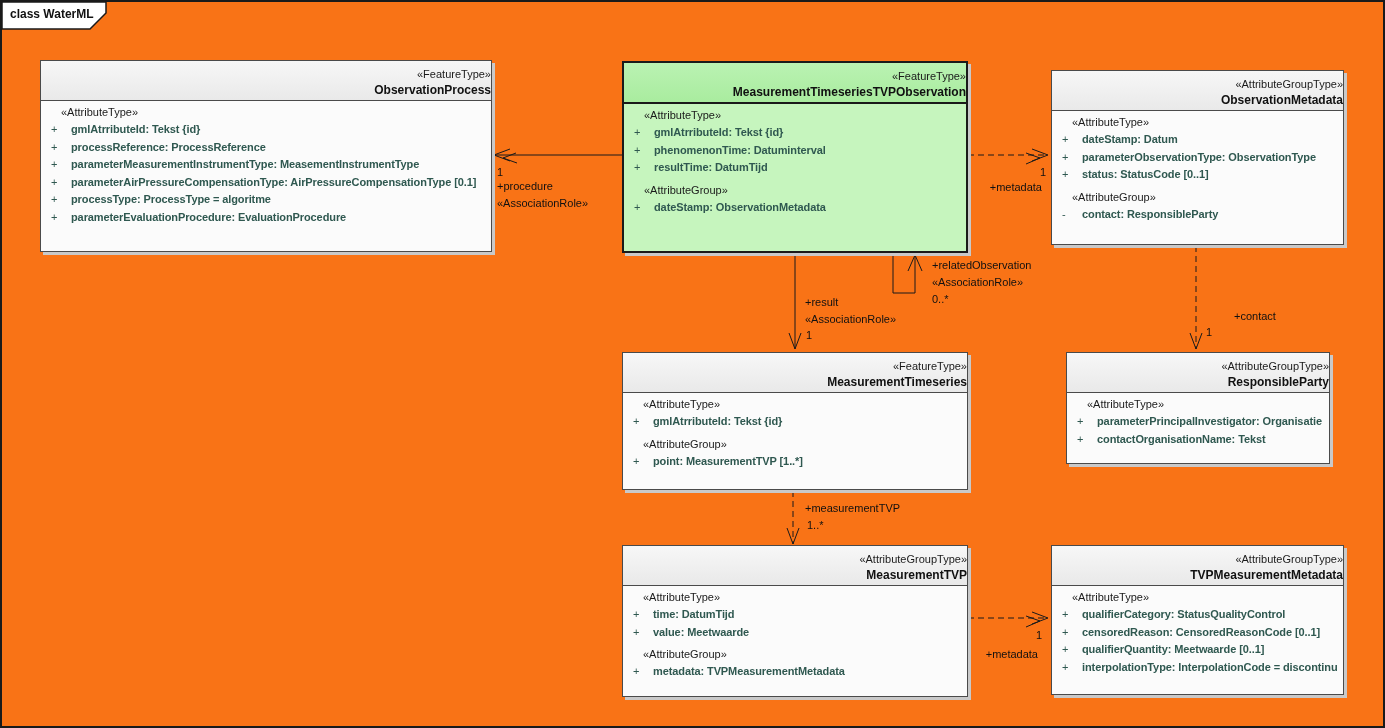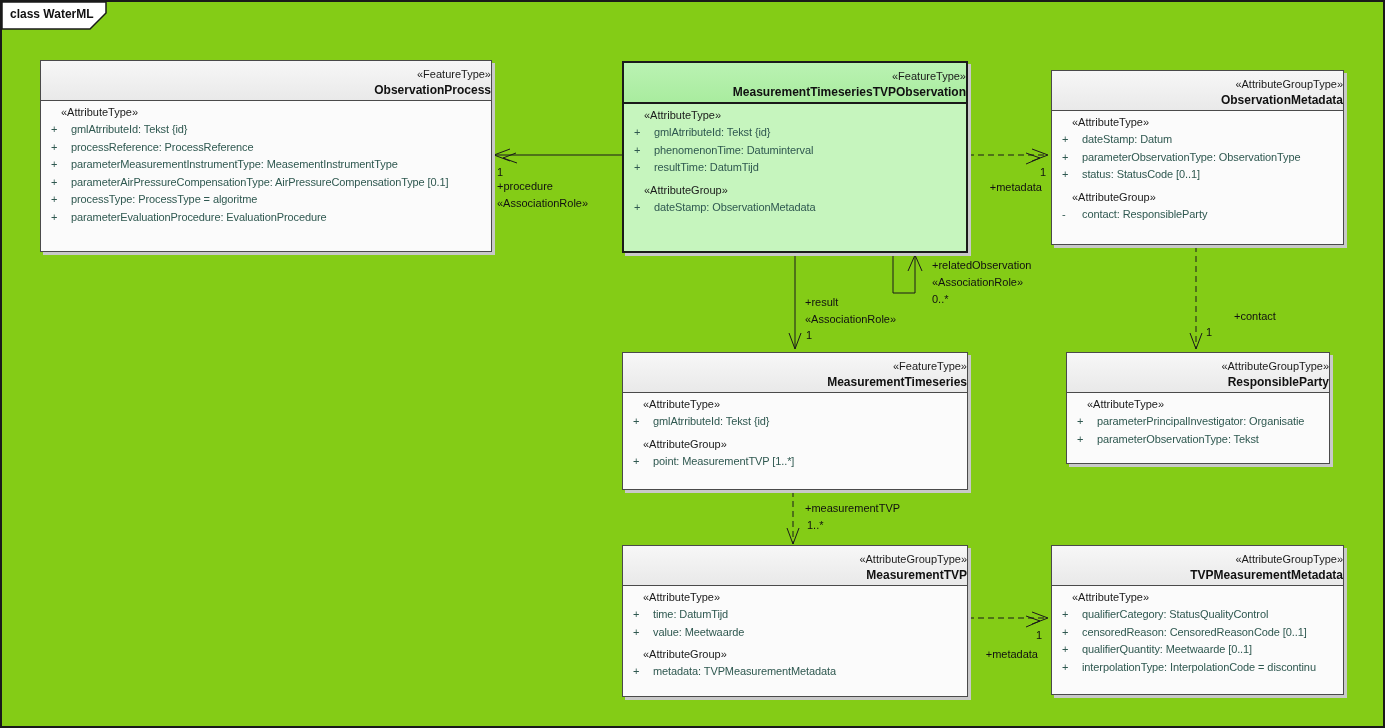--- a/index.html
+++ b/index.html
@@ -1,17 +1,17 @@
 <!DOCTYPE html>
 <html><head>
 <meta charset="utf-8">
 <style>
   html,body{margin:0;padding:0;background:#fff;}
   .canvas{
-    position:relative;width:1385px;height:728px;background:#84cc16;
+    position:relative;width:1385px;height:728px;background:#f97316;
     font-family:"Liberation Sans",sans-serif;overflow:hidden;
   }
   .frame-border{position:absolute;left:0;top:0;right:0;bottom:0;border:2px solid #1a1a1a;box-sizing:border-box;pointer-events:none;}
   .frame-title{
     position:absolute;left:10px;top:7px;font-size:12px;font-weight:bold;color:#111;z-index:5;white-space:nowrap;
   }
   svg.layer{position:absolute;left:0;top:0;z-index:1;}
   .uml-class{
     position:absolute;box-sizing:border-box;z-index:2;
     background:#fbfbfb;border:1px solid #4a4a4a;
@@ -29,21 +29,21 @@
   }
   .stereotype{font-size:11px;color:#1a1a1a;line-height:15px;}
   .class-name{font-size:12px;font-weight:bold;color:#111;line-height:17px;white-space:nowrap;}
   .uml-body{padding:2px 4px 0 0;}
   .section-heading{
     font-size:11px;color:#1a1a1a;padding-left:20px;height:18px;line-height:18px;white-space:nowrap;
   }
   .section-heading + .section-heading, .attr-row + .section-heading{margin-top:4px;}
   .attr-row{height:17.5px;line-height:17.5px;font-size:11px;white-space:nowrap;display:flex;}
   .vis{display:inline-block;width:20px;padding-left:10px;color:#2f5850;flex:none;}
-  .attr-text{color:#2f5850;letter-spacing:-0.1px;}
+  .attr-text{color:#2f5850;letter-spacing:-0.1px;font-weight:bold;}
   .conn-label{
     position:absolute;font-size:11px;color:#111;z-index:3;white-space:nowrap;line-height:13px;
   }
   .t-right{text-align:right;}
 </style>
 </head>
 <body>
 
 <div class="canvas">
 
@@ -208,21 +208,21 @@
       <div class="class-name">ResponsibleParty</div>
     </div>
     <div class="uml-body">
         <div class="section-heading">«AttributeType»</div>
         <div class="attr-row">
           <span class="vis">+</span>
           <span class="attr-text">parameterPrincipalInvestigator: Organisatie</span>
         </div>
         <div class="attr-row">
           <span class="vis">+</span>
-          <span class="attr-text">parameterObservationType: Tekst</span>
+          <span class="attr-text">contactOrganisationName: Tekst</span>
         </div>
       </div>
   </div>
 
   <div class="uml-class" style="left:622px;top:545px;width:346px;height:152px;">
     <div class="uml-header">
       <div class="stereotype">«AttributeGroupType»</div>
       <div class="class-name">MeasurementTVP</div>
     </div>
     <div class="uml-body">

